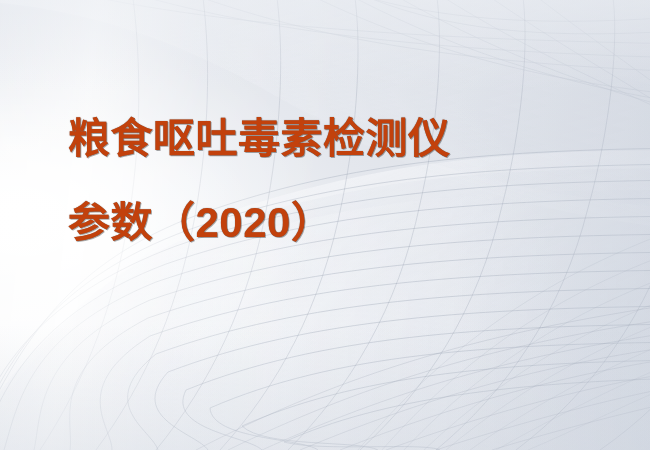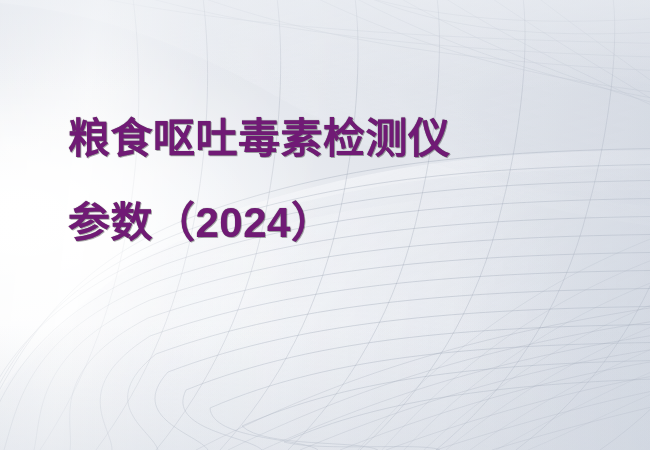--- a/index.html
+++ b/index.html
@@ -82,21 +82,21 @@
     left: 68px;
     top: 118px;
     width: 530px;
     z-index: 6;
   }
 
   .title-line {
     font-size: 42px;
     line-height: 1;
     font-weight: 700;
-    color: #701a75;
+    color: #c2410c;
     letter-spacing: 0.5px;
     white-space: nowrap;
     text-shadow:
        1px 1px 0 rgba(0,0,0,0.30),
        0 0 1px rgba(0,0,0,0.55);
   }
 
   .title-line.second {
     margin-top: 42px;
   }
@@ -212,16 +212,16 @@
     </g>
 
     <rect x="0" y="0" width="650" height="450" fill="url(#glow)"></rect>
   </svg>
 
   <div class="bg-layer bg-sheen"></div>
   <div class="bg-layer bg-vignette"></div>
 
   <div class="title-block">
     <div class="title-line first">粮食呕吐毒素检测仪</div>
-    <div class="title-line second">参数（2024）</div>
+    <div class="title-line second">参数（2020）</div>
   </div>
 
 </div>
 
 </body></html>

